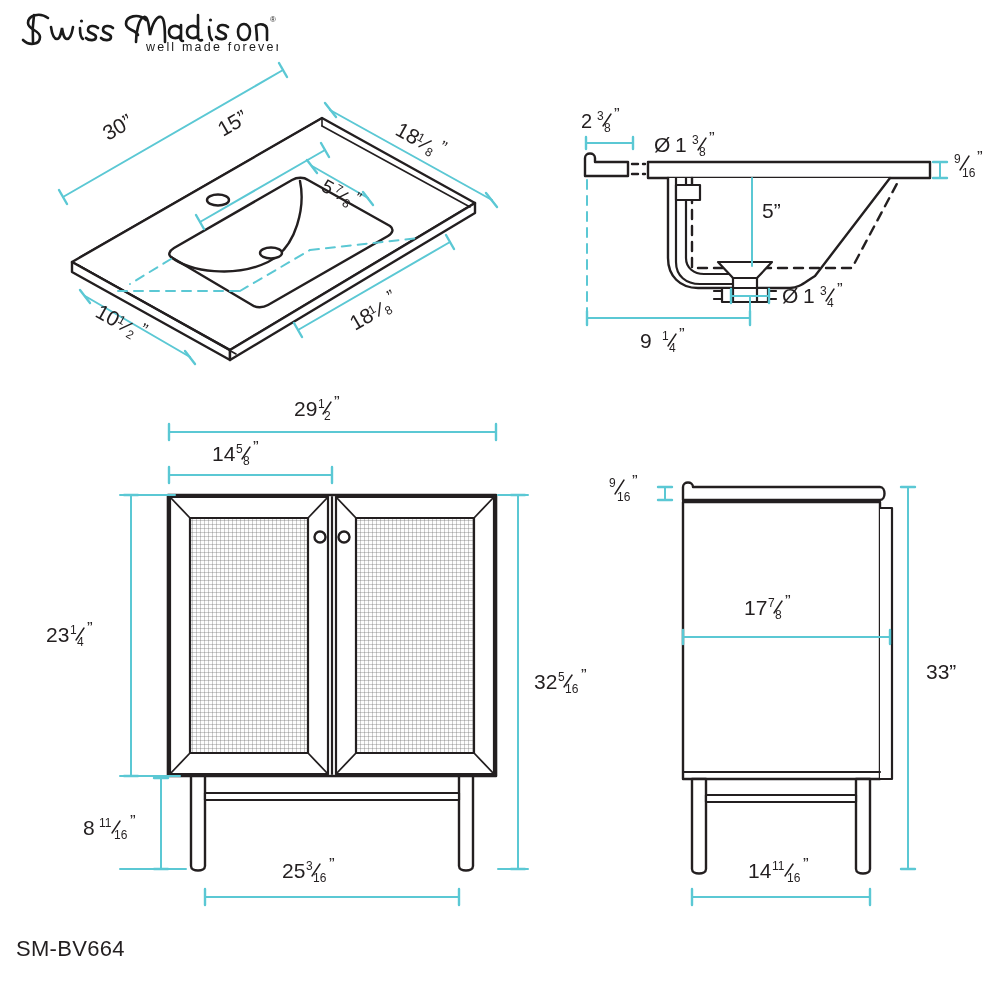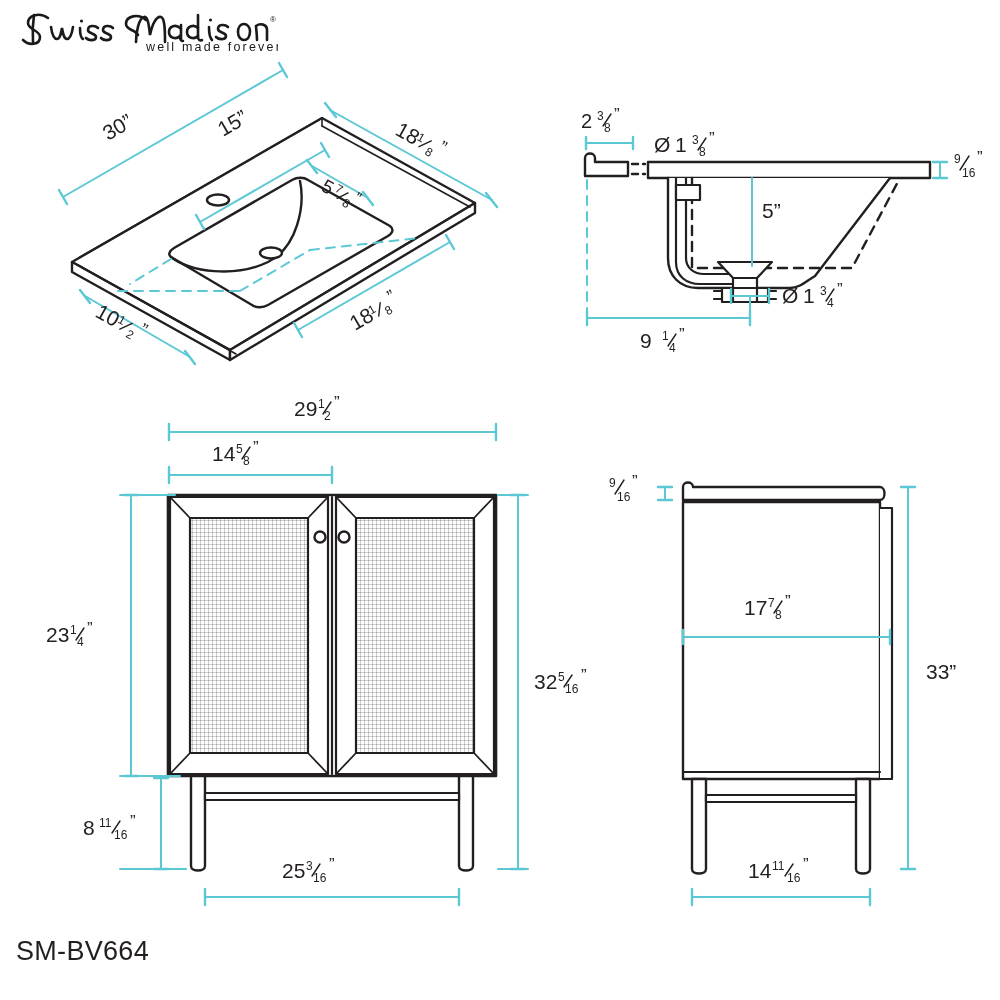--- a/index.html
+++ b/index.html
@@ -24,21 +24,21 @@
     top: 8px;
     width: 260px;
     height: 56px;
   }
   .logo-wrap svg { display: block; }
 
   .model-no {
     position: absolute;
     left: 16px;
     top: 936px;
-    font-size: 27px;
+    font-size: 22px;
     letter-spacing: 0.3px;
     color: #231f20;
     font-family: "Liberation Sans", sans-serif;
   }
 
   .dwg {
     position: absolute;
     left: 0;
     top: 0;
     width: 1000px;

